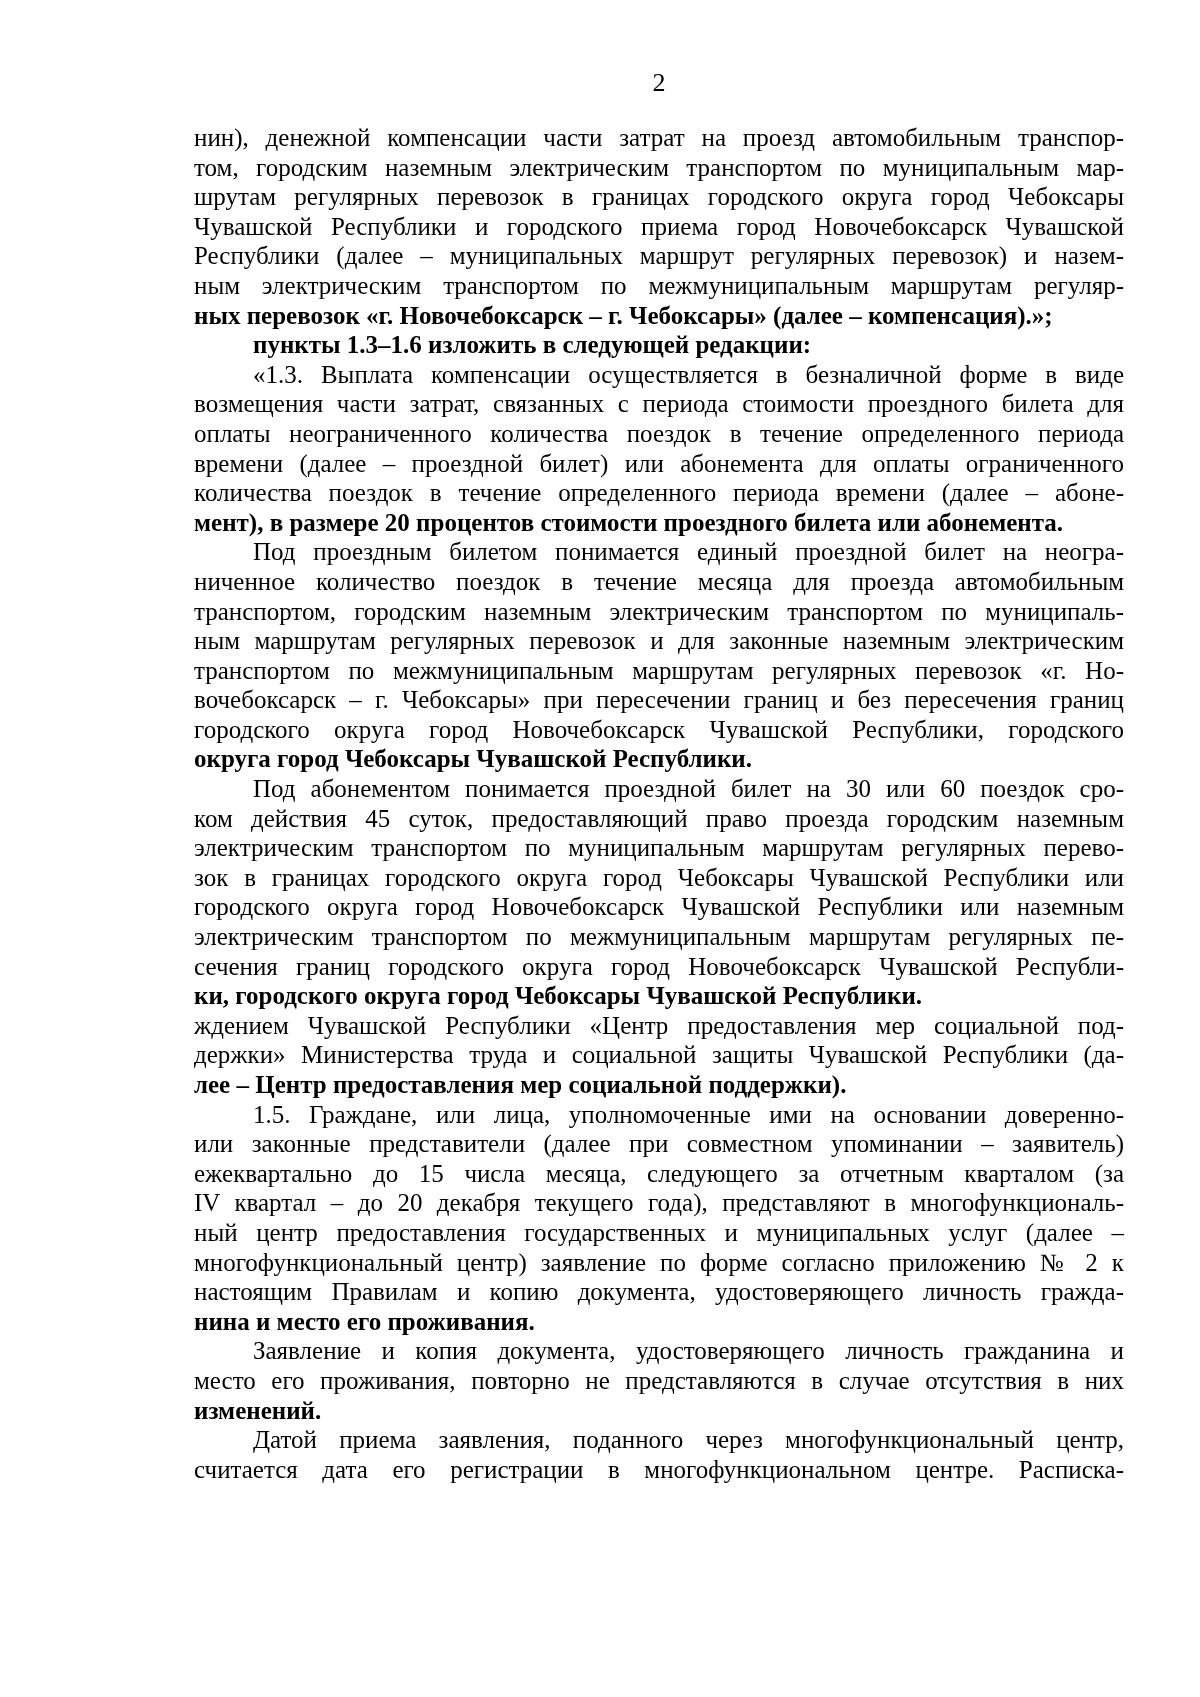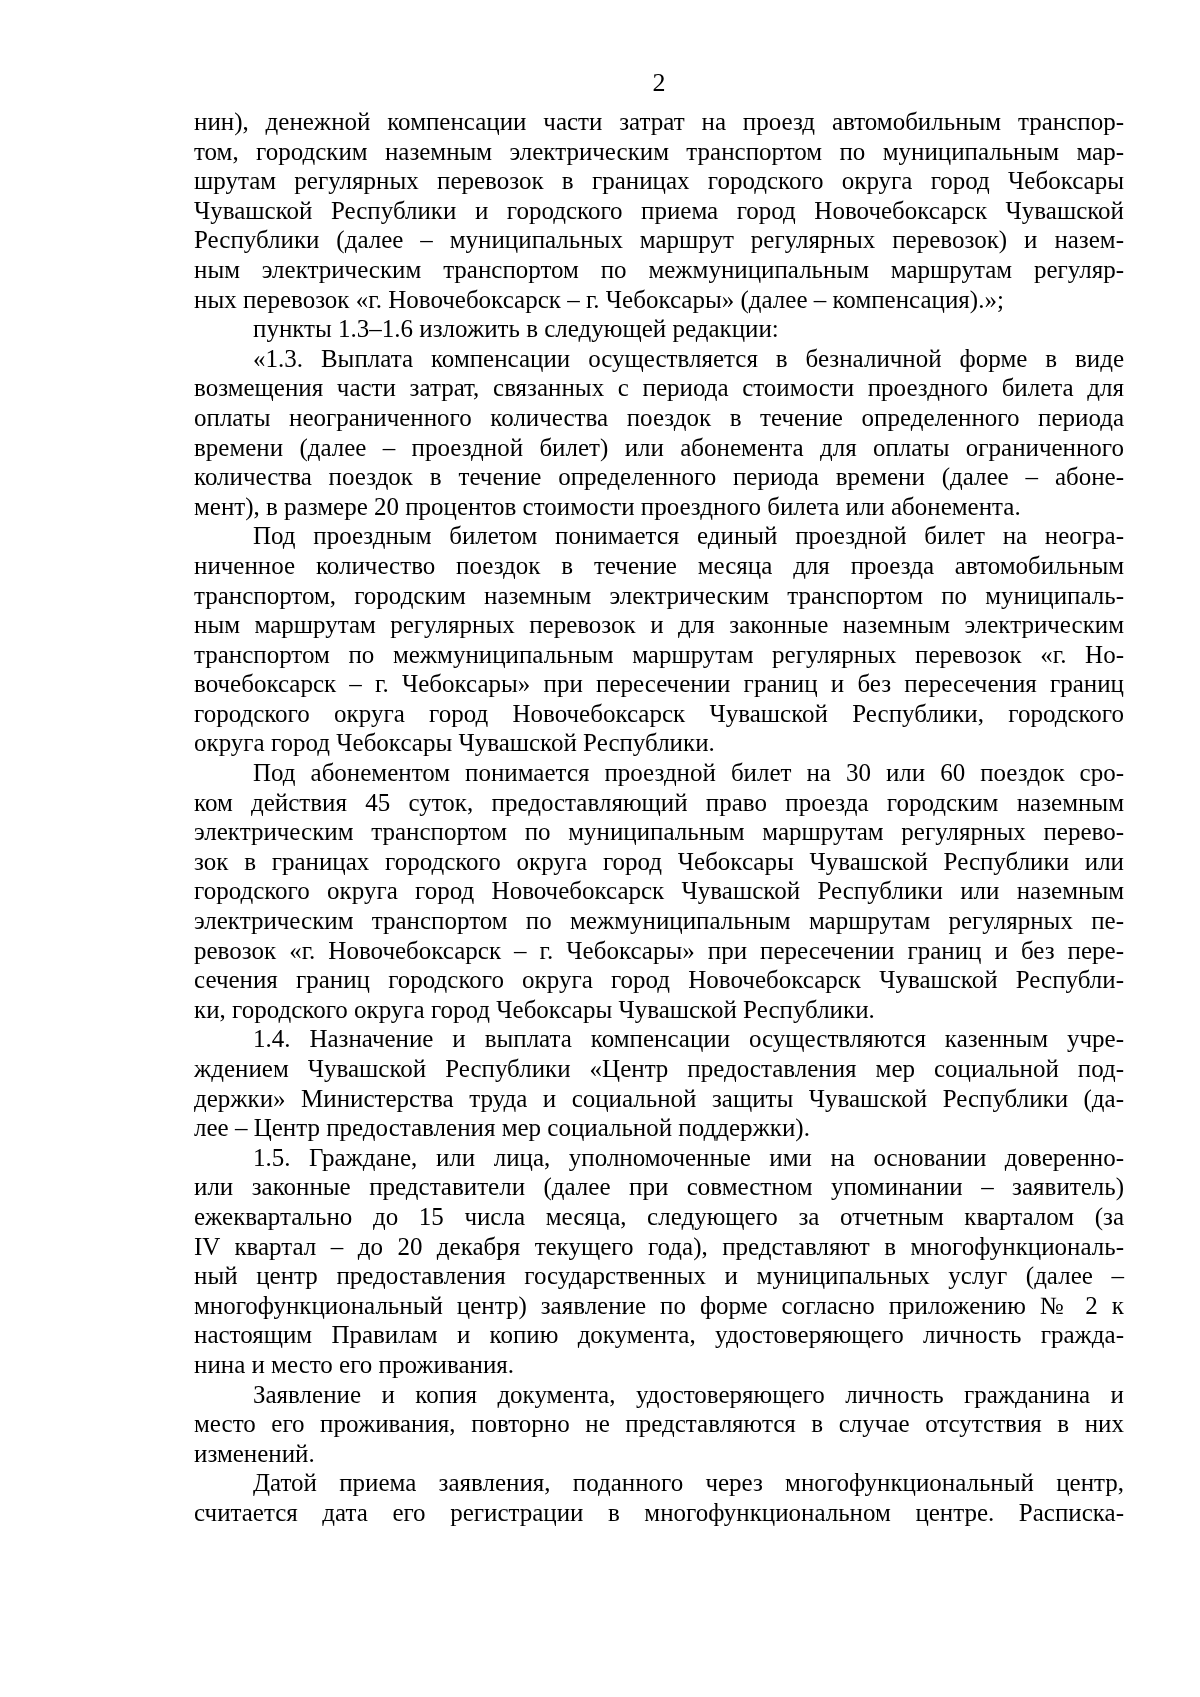--- a/index.html
+++ b/index.html
@@ -16,33 +16,33 @@
     position: absolute;
     top: 68px;
     left: 194px;
     width: 930px;
     text-align: center;
     font-size: 26px;
     line-height: 29.6px;
   }
   .document-body {
     position: absolute;
-    top: 107px;
+    top: 123px;
     left: 194px;
     width: 930px;
     font-size: 25px;
     line-height: 29.6px;
   }
   .paragraph { margin: 0; padding: 0; }
   .line {
     text-align: justify;
     text-align-last: justify;
   }
   .line.indent { text-indent: 59px; }
-  .line.para-last { text-align-last: left; }
+  .line.para-last { text-align-last: left; font-weight: bold; }
 </style>
 </head>
 <body>
 
 <div class="page" style="background: rgb(255, 255, 255); color: rgb(0, 0, 0);">
   <div class="page-number">2</div>
   <div class="document-body">
       <div class="paragraph">
         <div class="line">нин), денежной компенсации части затрат на проезд автомобильным транспор-</div>
         <div class="line">том, городским наземным электрическим транспортом по муниципальным мар-</div>
@@ -73,26 +73,24 @@
         <div class="line">городского округа город Новочебоксарск Чувашской Республики, городского</div>
         <div class="line para-last">округа город Чебоксары Чувашской Республики.</div>
       </div>
       <div class="paragraph">
         <div class="line indent">Под абонементом понимается проездной билет на 30 или 60 поездок сро-</div>
         <div class="line">ком действия 45 суток, предоставляющий право проезда городским наземным</div>
         <div class="line">электрическим транспортом по муниципальным маршрутам регулярных перево-</div>
         <div class="line">зок в границах городского округа город Чебоксары Чувашской Республики или</div>
         <div class="line">городского округа город Новочебоксарск Чувашской Республики или наземным</div>
         <div class="line">электрическим транспортом по межмуниципальным маршрутам регулярных пе-</div>
-        <div class="line">ревозок «г. Новочебоксарск – г. Чебоксары» при пересечении границ и без пере-</div>
         <div class="line">сечения границ городского округа город Новочебоксарск Чувашской Республи-</div>
         <div class="line para-last">ки, городского округа город Чебоксары Чувашской Республики.</div>
       </div>
       <div class="paragraph">
-        <div class="line indent">1.4. Назначение и выплата компенсации осуществляются казенным учре-</div>
         <div class="line">ждением Чувашской Республики «Центр предоставления мер социальной под-</div>
         <div class="line">держки» Министерства труда и социальной защиты Чувашской Республики (да-</div>
         <div class="line para-last">лее – Центр предоставления мер социальной поддержки).</div>
       </div>
       <div class="paragraph">
         <div class="line indent">1.5. Граждане, или лица, уполномоченные ими на основании доверенно-</div>
         <div class="line">или законные представители (далее при совместном упоминании – заявитель)</div>
         <div class="line">ежеквартально до 15 числа месяца, следующего за отчетным кварталом (за</div>
         <div class="line">IV квартал – до 20 декабря текущего года), представляют в многофункциональ-</div>
         <div class="line">ный центр предоставления государственных и муниципальных услуг (далее –</div>

